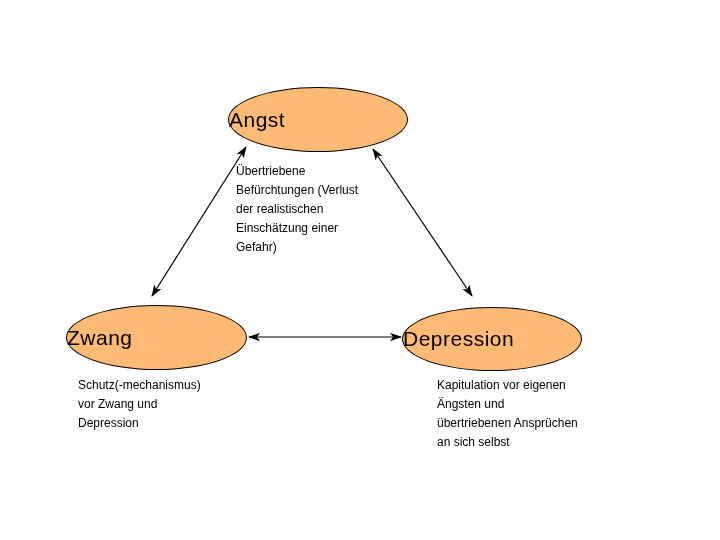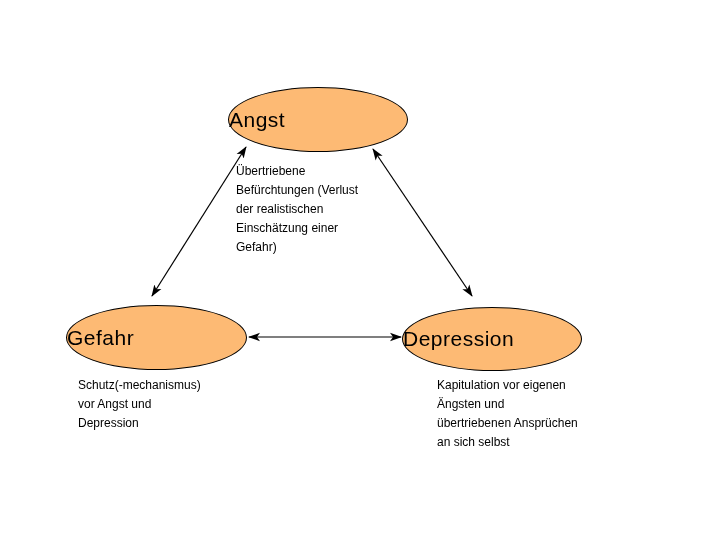--- a/index.html
+++ b/index.html
@@ -71,35 +71,35 @@
     <line x1="246" y1="147" x2="152" y2="296" stroke="#000000" stroke-width="1.2" marker-start="url(#ah-start)" marker-end="url(#ah-end)"></line>
     <line x1="373" y1="149" x2="472" y2="296" stroke="#000000" stroke-width="1.2" marker-start="url(#ah-start)" marker-end="url(#ah-end)"></line>
     <line x1="249" y1="337" x2="401" y2="337" stroke="#000000" stroke-width="1.2" marker-start="url(#ah-start)" marker-end="url(#ah-end)"></line>
   </svg>
 
   <div class="node" id="node-angst">
     <span class="node-label">Angst</span>
   </div>
 
   <div class="node" id="node-zwang">
-    <span class="node-label">Gefahr</span>
+    <span class="node-label">Zwang</span>
   </div>
 
   <div class="node" id="node-depression">
     <span class="node-label">Depression</span>
   </div>
 
   <div class="note" id="note-angst">Übertriebene
 Befürchtungen (Verlust
 der realistischen
 Einschätzung einer
 Gefahr)</div>
 
   <div class="note" id="note-zwang">Schutz(-mechanismus)
-vor Angst und
+vor Zwang und
 Depression</div>
 
   <div class="note" id="note-depression">Kapitulation vor eigenen
 Ängsten und
 übertriebenen Ansprüchen
 an sich selbst</div>
 
 </div>
 
 </body></html>

